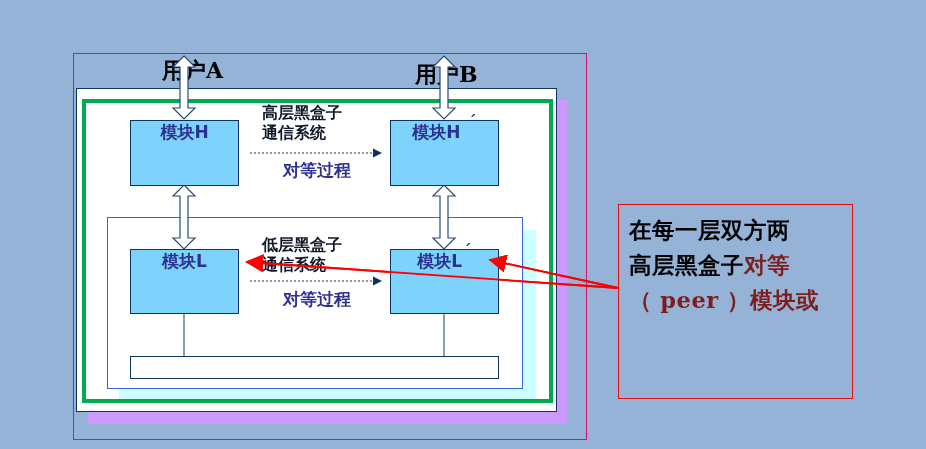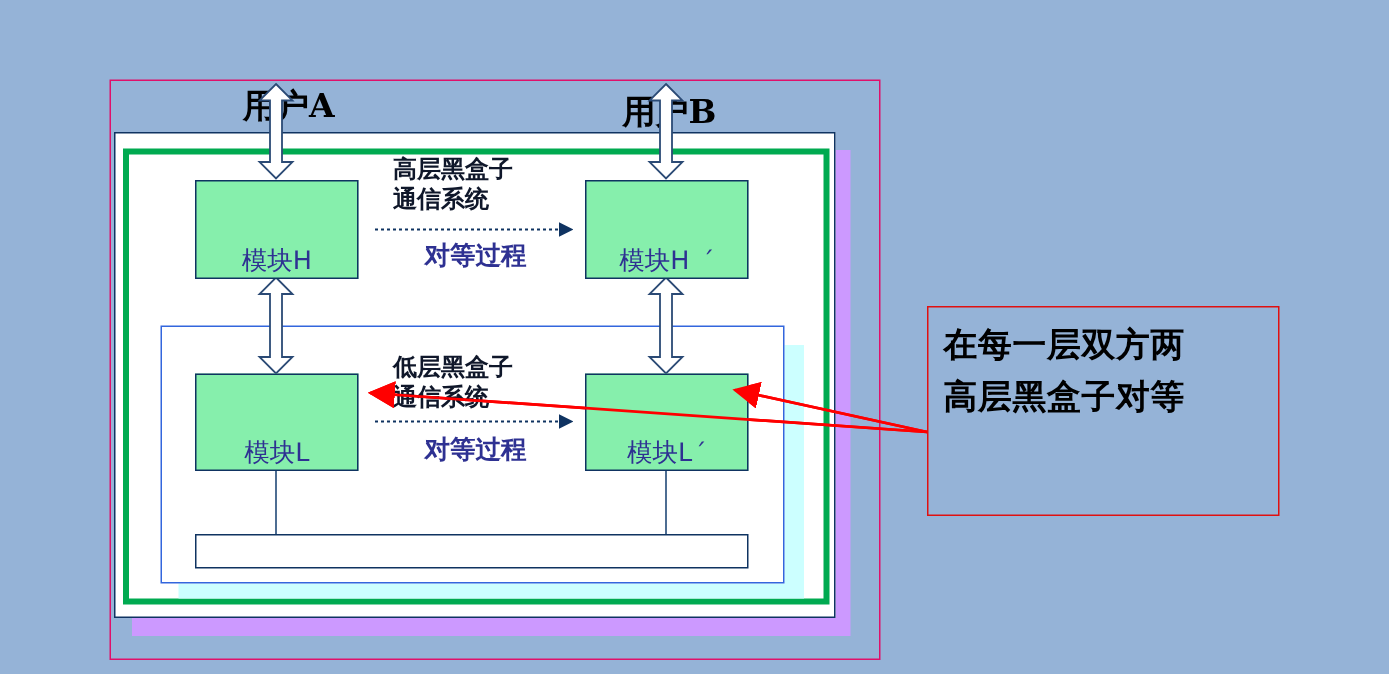--- a/index.html
+++ b/index.html
@@ -6,29 +6,29 @@
   body { width:926px; height:449px; background:#95b3d7; position:relative; overflow:hidden;
          font-family:"DejaVu Sans", sans-serif; }
   .abs { position:absolute; box-sizing:border-box; }
   .user-label { font-family:"DejaVu Serif", serif; font-weight:bold; font-size:22px; color:#000; }
   .outer-frame { left:73px; top:53px; width:514px; height:387px; border:1px solid #e0106a; }
   .purple-shadow { left:88px; top:100px; width:479px; height:324px; background:#cc99ff; }
   .white-box { left:76px; top:88px; width:481px; height:324px; background:#fff; border:1.5px solid #0f3361; }
   .green-box { left:82px; top:99px; width:471px; height:304px; border:4px solid #00aa50; }
   .cyan-shadow { left:119px; top:230px; width:417px; height:169px; background:#ccffff; }
   .inner-box { left:107px; top:217px; width:416px; height:172px; border:1.3px solid #3366dd; background:#fff; }
-  .module { background:#86efac; border:1.5px solid #0f3361; display:flex; align-items:flex-end; justify-content:center;
-            color:#2e3192; font-weight:normal; font-size:17px; }
+  .module { background:#7dd3fc; border:1.5px solid #0f3361; display:flex; align-items:flex-start; justify-content:center;
+            color:#2e3192; font-weight:bold; font-size:17px; }
   .module .prime { font-family:"DejaVu Serif", serif; }
   .bar { left:130px; top:356px; width:369px; height:23px; border:1.5px solid #0f3361; background:#fff; }
   .red-label { color:#0f172a; font-weight:bold; font-size:16px; text-align:left; line-height:20px; }
   .blue-label { color:#2e3192; font-weight:bold; font-size:17px; text-align:center; }
-  .callout { left:618px; top:204px; width:235px; height:140px; border:1.5px solid #e01010;
+  .callout { left:618px; top:204px; width:235px; height:195px; border:1.5px solid #e01010;
              padding:8px 0 1px 10px; font-weight:bold; font-size:22.5px; line-height:35px; color:#000; letter-spacing:0.5px; }
-  .callout .hl { color:#000000; }
+  .callout .hl { color:#7f1d1d; }
   .callout .peer { font-family:"DejaVu Serif", serif; }
   svg.overlay { position:absolute; left:0; top:0; }
 </style>
 </head>
 <body>
 
 <div class="abs user-label" style="left:162px; top:16px;margin-top:40px;">用户A</div>
 <div class="abs user-label" style="left:415px; top:16px;margin-top:44px;">用户B</div>
 
 <div class="abs outer-frame"></div>
@@ -107,13 +107,14 @@
       <path d="M0,0 L10,5 L0,10 z" fill="#ff0000"></path>
     </marker>
   </defs>
   <line x1="618" y1="288" x2="247" y2="262" stroke="#ff0000" stroke-width="1.8" marker-end="url(#tri-red2)"></line>
   <line x1="618" y1="288" x2="490" y2="260" stroke="#ff0000" stroke-width="1.8" marker-end="url(#tri-red2)"></line>
 </svg>
 
 <div class="abs callout">
   <div>在每一层双方两</div>
   <div><span>高层黑盒子</span><span class="hl">对等</span></div>
+  <div class="hl"><span class="peer">（ peer ）</span><span>模块或</span></div>
 </div>
 
 </body></html>

